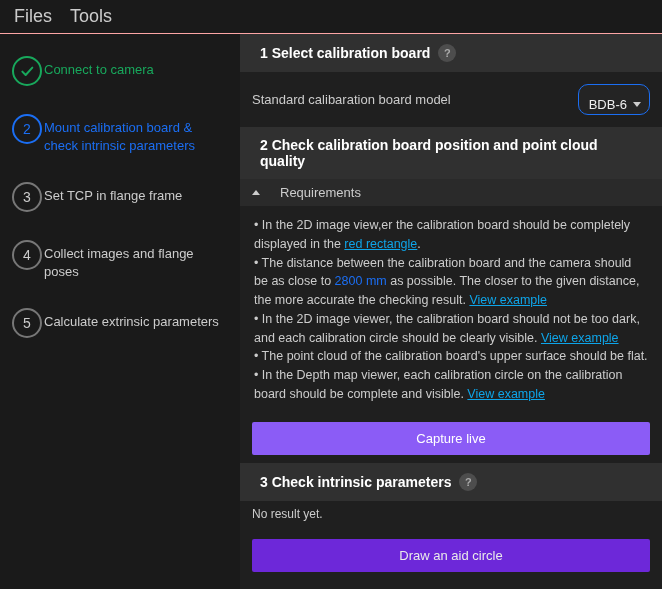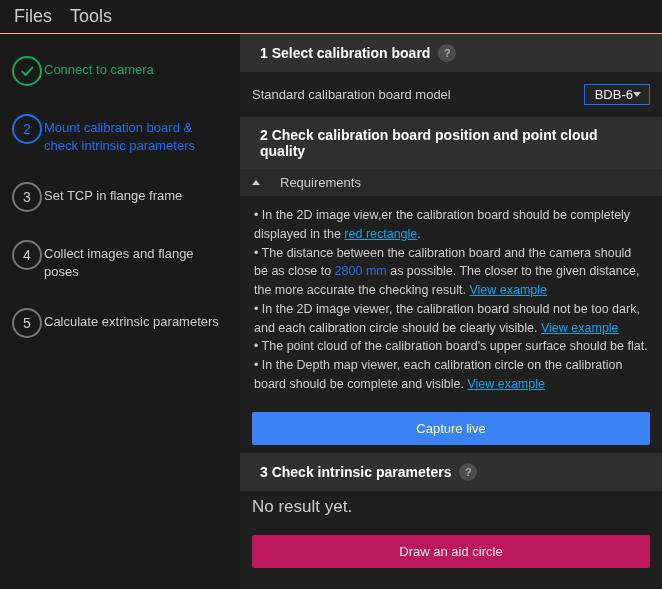--- a/index.html
+++ b/index.html
@@ -85,24 +85,25 @@
     color: #aaa;
   }
   .row {
     display: flex;
     align-items: center;
     justify-content: space-between;
     padding: 12px;
   }
   .select-wrap {
     border: 1px solid #1b6ef3;
-    border-radius: 0;
-    padding: 2px 8px 2px 10px;
-    display: flex;
-    align-items: center;
+    border-radius: 10px;
+    padding: 12px 8px 2px 10px;
+    display: flex;
+    align-items: center;
+    gap: 6px;
     cursor: pointer;
     background: #242424;
     color: #eee;
   }
   .chev {
     width: 0; height: 0;
     border-left: 4px solid transparent;
     border-right: 4px solid transparent;
     border-top: 5px solid #ccc;
   }
@@ -127,24 +128,24 @@
     display: block;
     width: calc(100% - 24px);
     margin: 8px 12px;
     padding: 9px 0;
     text-align: center;
     border-radius: 2px;
     border: none;
     cursor: pointer;
     font-size: 13px;
   }
-  .btn-blue { background: #3b82f6; color: #fff; }
+  .btn-blue { background: #8b5cf6; color: #fff; }
   .btn-dark { background: #2f3a48; color: #8aa4c2; }
-  .btn-gray { background: #be185d; color: #eaeaea; }
-  .status-text { padding: 6px 12px 10px; font-size: 17px; color: #ccc; }
+  .btn-gray { background: #6d28d9; color: #eaeaea; }
+  .status-text { padding: 6px 12px 10px; font-size: 12px; color: #ccc; }
   .tri-up {
     width: 0; height: 0;
     border-left: 4px solid transparent;
     border-right: 4px solid transparent;
     border-bottom: 5px solid #ccc;
   }
 </style>
 </head>
 <body>
 

